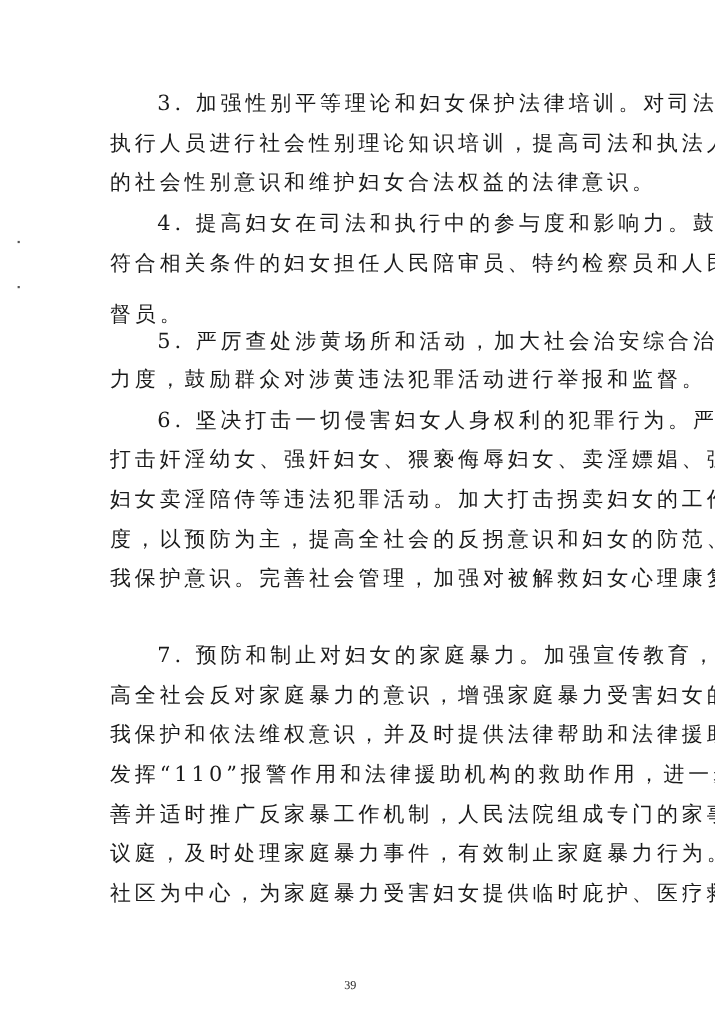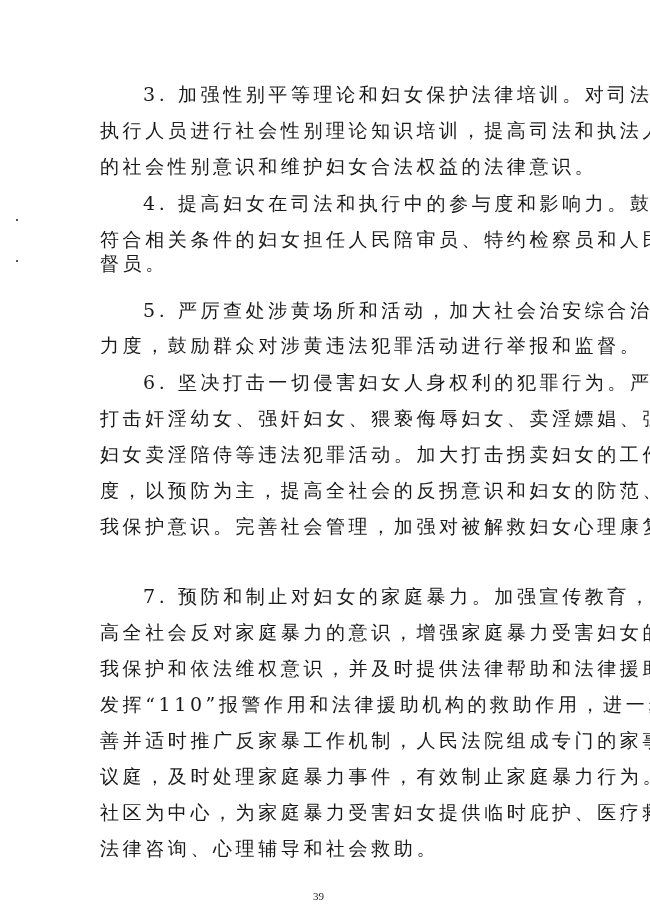--- a/index.html
+++ b/index.html
@@ -55,37 +55,36 @@
 <body>
 
 <div class="page">
 
   <div class="line indent" style="top:76px;">3. 加强性别平等理论和妇女保护法律培训。对司法和</div>
   <div class="line" style="top:112px;">执行人员进行社会性别理论知识培训，提高司法和执法人员</div>
   <div class="line" style="top:148px;text-align:center;">的社会性别意识和维护妇女合法权益的法律意识。</div>
 
   <div class="line indent" style="top:185px;">4. 提高妇女在司法和执行中的参与度和影响力。鼓励</div>
   <div class="line" style="top:221px;">符合相关条件的妇女担任人民陪审员、特约检察员和人民监</div>
-  <div class="line" style="top:245px;">督员。</div>
+  <div class="line" style="top:268px;">督员。</div>
 
   <div class="line indent" style="top:292px;">5. 严厉查处涉黄场所和活动，加大社会治安综合治理</div>
   <div class="line" style="top:327px;">力度，鼓励群众对涉黄违法犯罪活动进行举报和监督。</div>
 
   <div class="line indent" style="top:364px;">6. 坚决打击一切侵害妇女人身权利的犯罪行为。严厉</div>
   <div class="line" style="top:400px;">打击奸淫幼女、强奸妇女、猥亵侮辱妇女、卖淫嫖娼、强迫</div>
   <div class="line" style="top:436px;">妇女卖淫陪侍等违法犯罪活动。加大打击拐卖妇女的工作力</div>
   <div class="line" style="top:472px;">度，以预防为主，提高全社会的反拐意识和妇女的防范、自</div>
   <div class="line" style="top:508px;">我保护意识。完善社会管理，加强对被解救妇女心理康复和</div>
 
   <div class="line indent" style="top:578px;">7. 预防和制止对妇女的家庭暴力。加强宣传教育，提</div>
   <div class="line" style="top:614px;">高全社会反对家庭暴力的意识，增强家庭暴力受害妇女的自</div>
   <div class="line" style="top:650px;">我保护和依法维权意识，并及时提供法律帮助和法律援助。</div>
   <div class="line" style="top:686px;">发挥“110”报警作用和法律援助机构的救助作用，进一步完</div>
   <div class="line" style="top:722px;">善并适时推广反家暴工作机制，人民法院组成专门的家事合</div>
   <div class="line" style="top:758px;">议庭，及时处理家庭暴力事件，有效制止家庭暴力行为。以</div>
   <div class="line" style="top:794px;">社区为中心，为家庭暴力受害妇女提供临时庇护、医疗救治、</div>
-  <div class="line" style="top:830px;">法律咨询、心理辅导和社会救助。</div>
 
   <div class="margin-dot" style="left:16px; top:219px;"></div>
   <div class="margin-dot" style="left:16px; top:260px;"></div>
 
   <div class="page-number">39</div>
 </div>
 
 </body></html>

